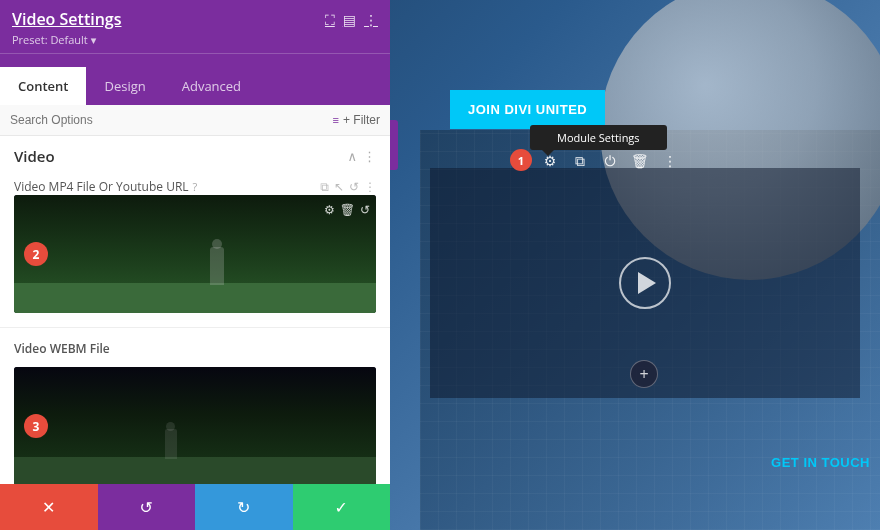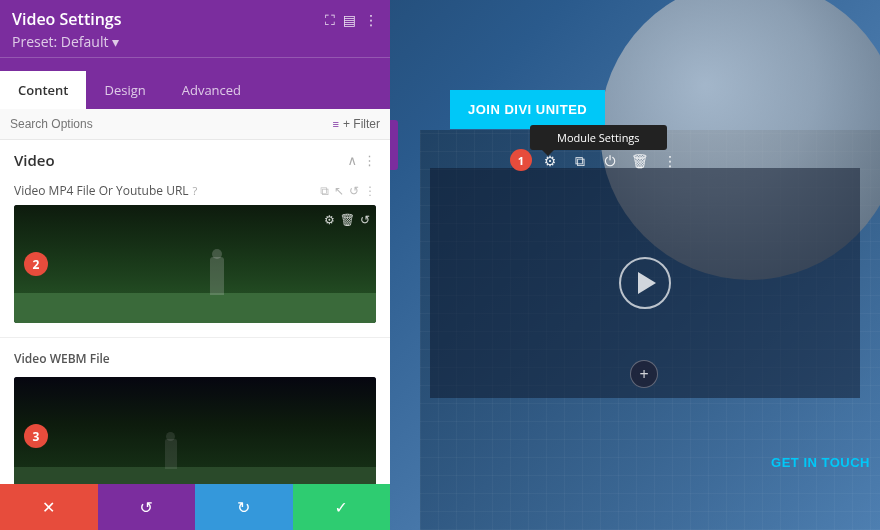--- a/index.html
+++ b/index.html
@@ -37,39 +37,40 @@
     
     .panel-header {
       background: #7b2d9e;
       padding: 8px 12px 6px 12px;
       color: #fff;
     }
     .panel-header-top {
       display: flex;
       align-items: center;
       justify-content: space-between;
+      text-decoration: underline;
     }
     .panel-title {
       font-size: 16px;
       font-weight: 600;
       color: #fff;
     }
     .panel-header-icons {
       display: flex;
       gap: 8px;
       align-items: center;
     }
     .panel-header-icon {
       color: #fff;
       opacity: 0.85;
       cursor: pointer;
       font-size: 14px;
     }
     .panel-preset {
-      font-size: 14px;
+      font-size: 11px;
       color: rgba(255,255,255,0.75);
       margin-top: 2px;
     }
 
     
     .tabs-bar {
       background: #7b2d9e;
       display: flex;
       border-top: 1px solid rgba(255,255,255,0.2);
     }
@@ -149,21 +150,20 @@
     }
 
     
     .field-row {
       padding: 6px 14px;
     }
     .field-label {
       display: flex;
       align-items: center;
       gap: 4px;
-      margin-bottom: 6px;
       font-size: 12px;
       color: #555;
     }
     .field-label-icon {
       color: #aaa;
       cursor: pointer;
       font-size: 11px;
     }
     .field-actions {
       display: flex;

